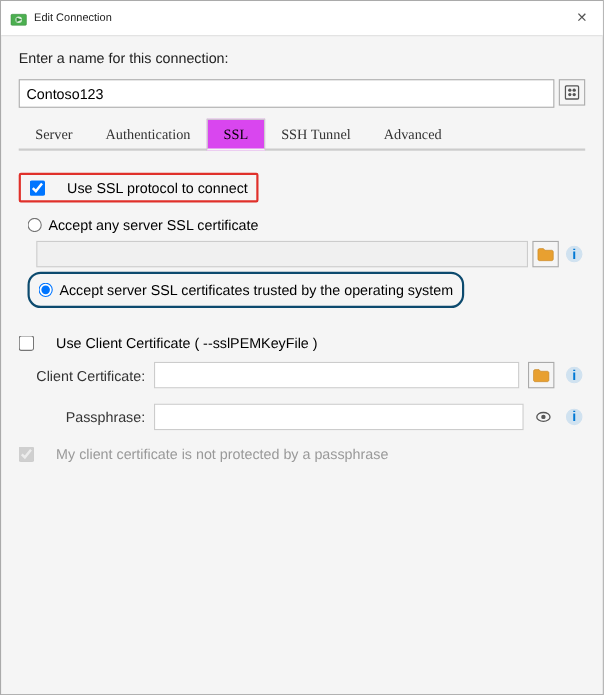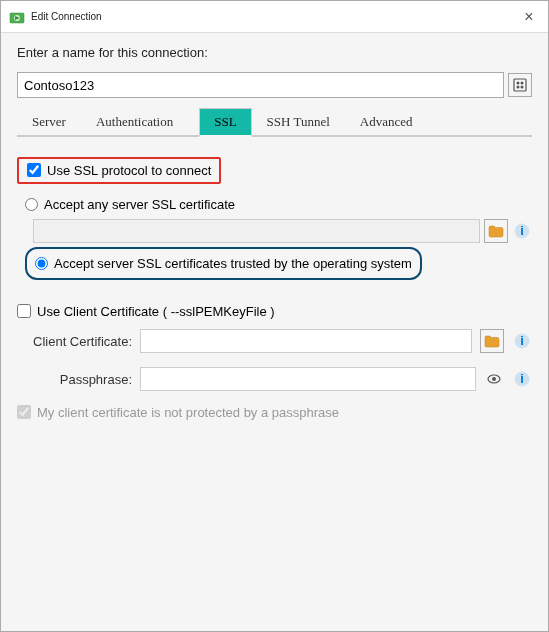--- a/index.html
+++ b/index.html
@@ -26,21 +26,21 @@
     .title-bar-text { flex: 1; font-size: 10px; color: #222; }
     .title-bar-close {
       width: 22px; height: 22px;
       border: none; background: transparent;
       cursor: pointer; font-size: 16px; color: #555;
       display: flex; align-items: center; justify-content: center;
       border-radius: 2px;
     }
     .dialog-body { flex: 1; display: flex; flex-direction: column; padding: 12px 16px 0 16px; gap: 8px; overflow: hidden; }
     .label-text { color: #222; font-size: 13px; margin-bottom: 4px; }
-    .connection-name-row { display: flex; align-items: center; gap: 4px; }
+    .connection-name-row { display: flex; align-items: flex-start; gap: 4px; }
     .connection-name-input {
       flex: 1; height: 26px;
       border: 1px solid #aaa;
       background: white;
       padding: 2px 6px;
       font-size: 13px;
       outline: none;
     }
     .icon-btn {
       width: 24px; height: 24px;
@@ -61,39 +61,38 @@
       cursor: pointer;
       border: 1px solid transparent;
       border-bottom: none;
       background: transparent;
       color: #333;
       position: relative;
       bottom: -2px;
       font-family: Liberation Serif, serif;
     }
     .tab.active {
-      background: #14b8a6;
+      background: #d946ef;
       border: 1px solid #ccc;
       border-bottom: 2px solid #f5f5f5;
       font-weight: normal;
       color: #000;
       z-index: 1;
-      margin-left: 11px;
     }
     .content-area { flex: 1; padding: 12px 0 0 0; display: flex; flex-direction: column; gap: 10px; }
     .highlighted-box {
       border: 2px solid #e0302a;
       border-radius: 2px;
       padding: 4px 8px;
       display: inline-flex;
       align-items: center;
       gap: 6px;
       width: fit-content;
     }
-    .checkbox-label { display: flex; gap: 6px; cursor: pointer; }
+    .checkbox-label { display: flex; align-items: center; gap: 20px; cursor: pointer; }
     .checkbox-label input[type="checkbox"] { width: 14px; height: 14px; cursor: pointer; }
     .radio-label { display: flex; align-items: center; gap: 6px; cursor: pointer; padding: 3px 0; }
     .radio-label input[type="radio"] { width: 13px; height: 13px; cursor: pointer; }
     .input-row { display: flex; align-items: center; gap: 4px; margin-left: 0px; }
     .text-input-field {
       flex: 1; height: 24px;
       border: 1px solid #ccc;
       background: white;
       padding: 2px 6px;
       font-size: 13px;

